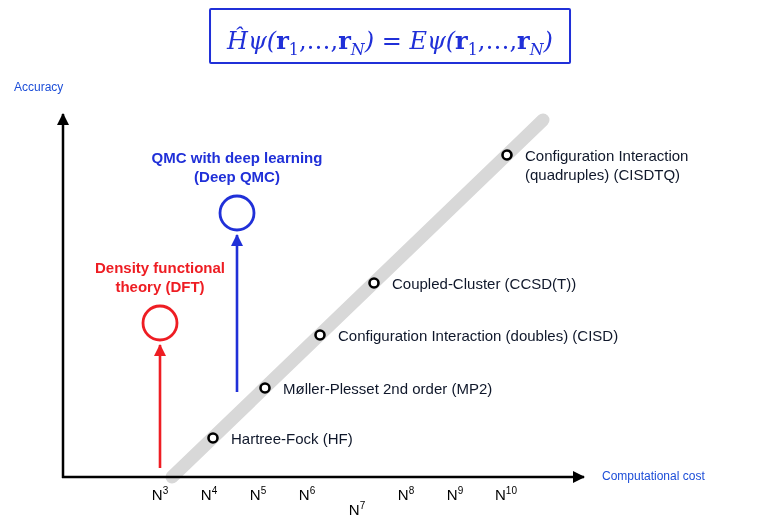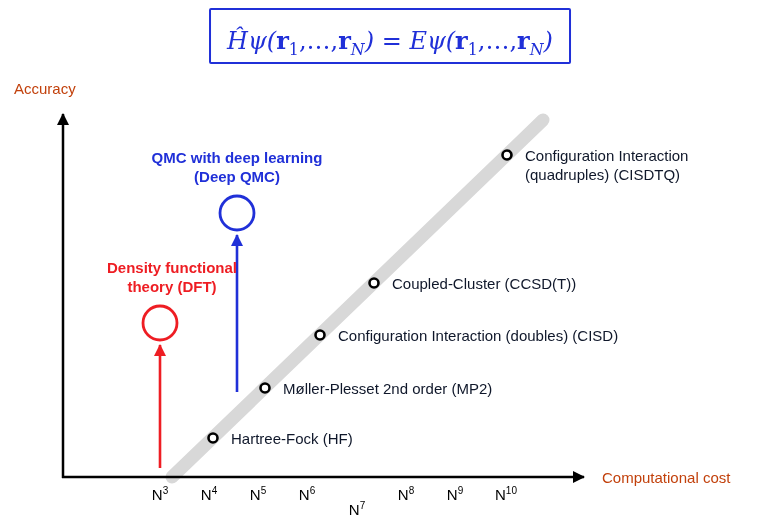--- a/index.html
+++ b/index.html
@@ -13,30 +13,30 @@
     position:absolute;top:8px;left:50%;transform:translateX(-50%);
     border:2.5px solid var(--blue);border-radius:2px;
     padding:16px 16px 7px;color:var(--blue);
     font-family:"DejaVu Serif",serif;font-size:24px;white-space:nowrap;
   }
   .eq-it{font-style:italic;}
   .eq-b{font-weight:bold;}
   sub.eq-sub{font-size:0.66em;line-height:0;}
   sub.eq-it{font-style:italic;}
 
-  .axis-label{position:absolute;font-size:15px;color:#c2410c;white-space:nowrap;}
+  .axis-label{position:absolute;font-size:12px;color:#1d4ed8;white-space:nowrap;}
   .tick{position:absolute;top:485px;transform:translateX(-50%);font-size:15px;white-space:nowrap;}
   .tick sup{font-size:10px;}
 
   .pt-label{position:absolute;font-size:15px;line-height:19px;white-space:nowrap;color:#0f172a;}
   .ann-label{
     position:absolute;font-size:15px;font-weight:bold;line-height:19px;
     text-align:center;transform:translateX(-50%);white-space:nowrap;
   }
-  .ann-red{color:var(--red);margin-left:12px;}
+  .ann-red{color:var(--red);}
   .ann-blue{color:var(--blue);}
 
   svg.plot{position:absolute;left:0;top:0;}
   .band{stroke:var(--gray);stroke-width:13;stroke-linecap:round;fill:none;}
   .axis{stroke:#000;stroke-width:2.5;fill:none;}
   .marker-pt{stroke:#000;stroke-width:2.6;fill:#fff;}
   .arrow-red{stroke:var(--red);stroke-width:2.6;fill:none;}
   .circle-red{stroke:var(--red);stroke-width:2.8;fill:#fff;}
   .arrow-blue{stroke:var(--blue);stroke-width:2.6;fill:none;}
   .circle-blue{stroke:var(--blue);stroke-width:2.8;fill:#fff;}

